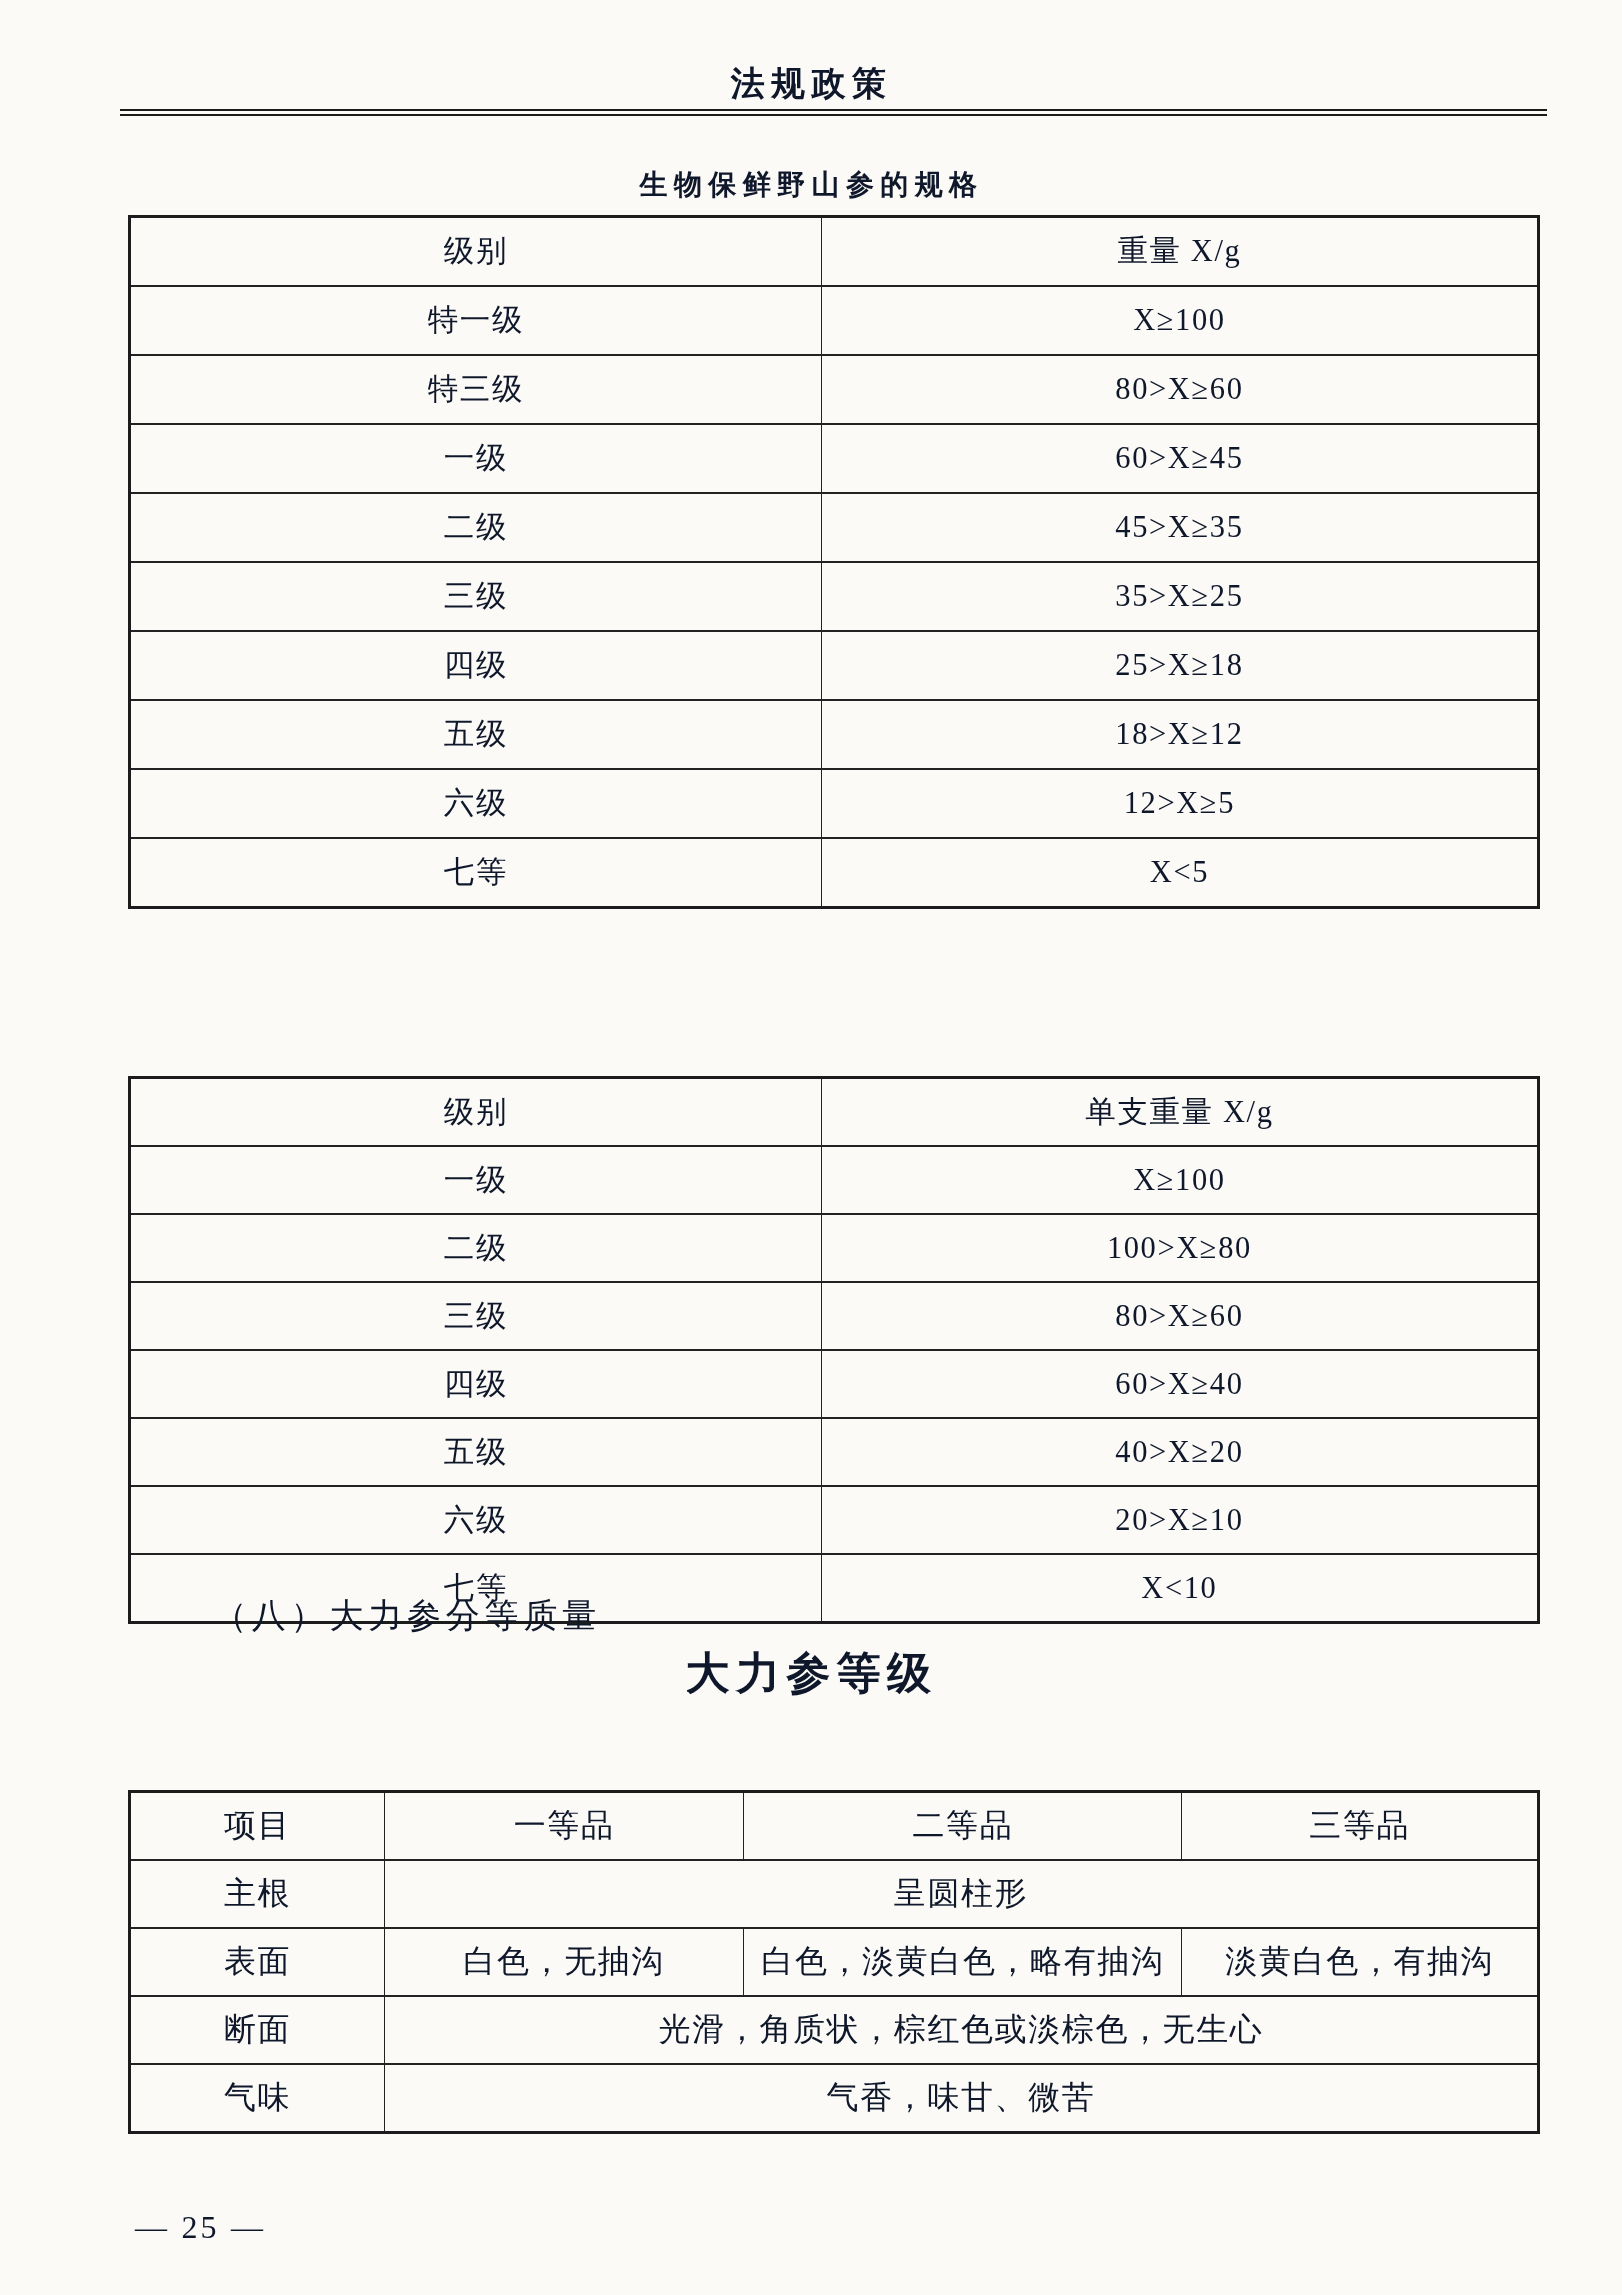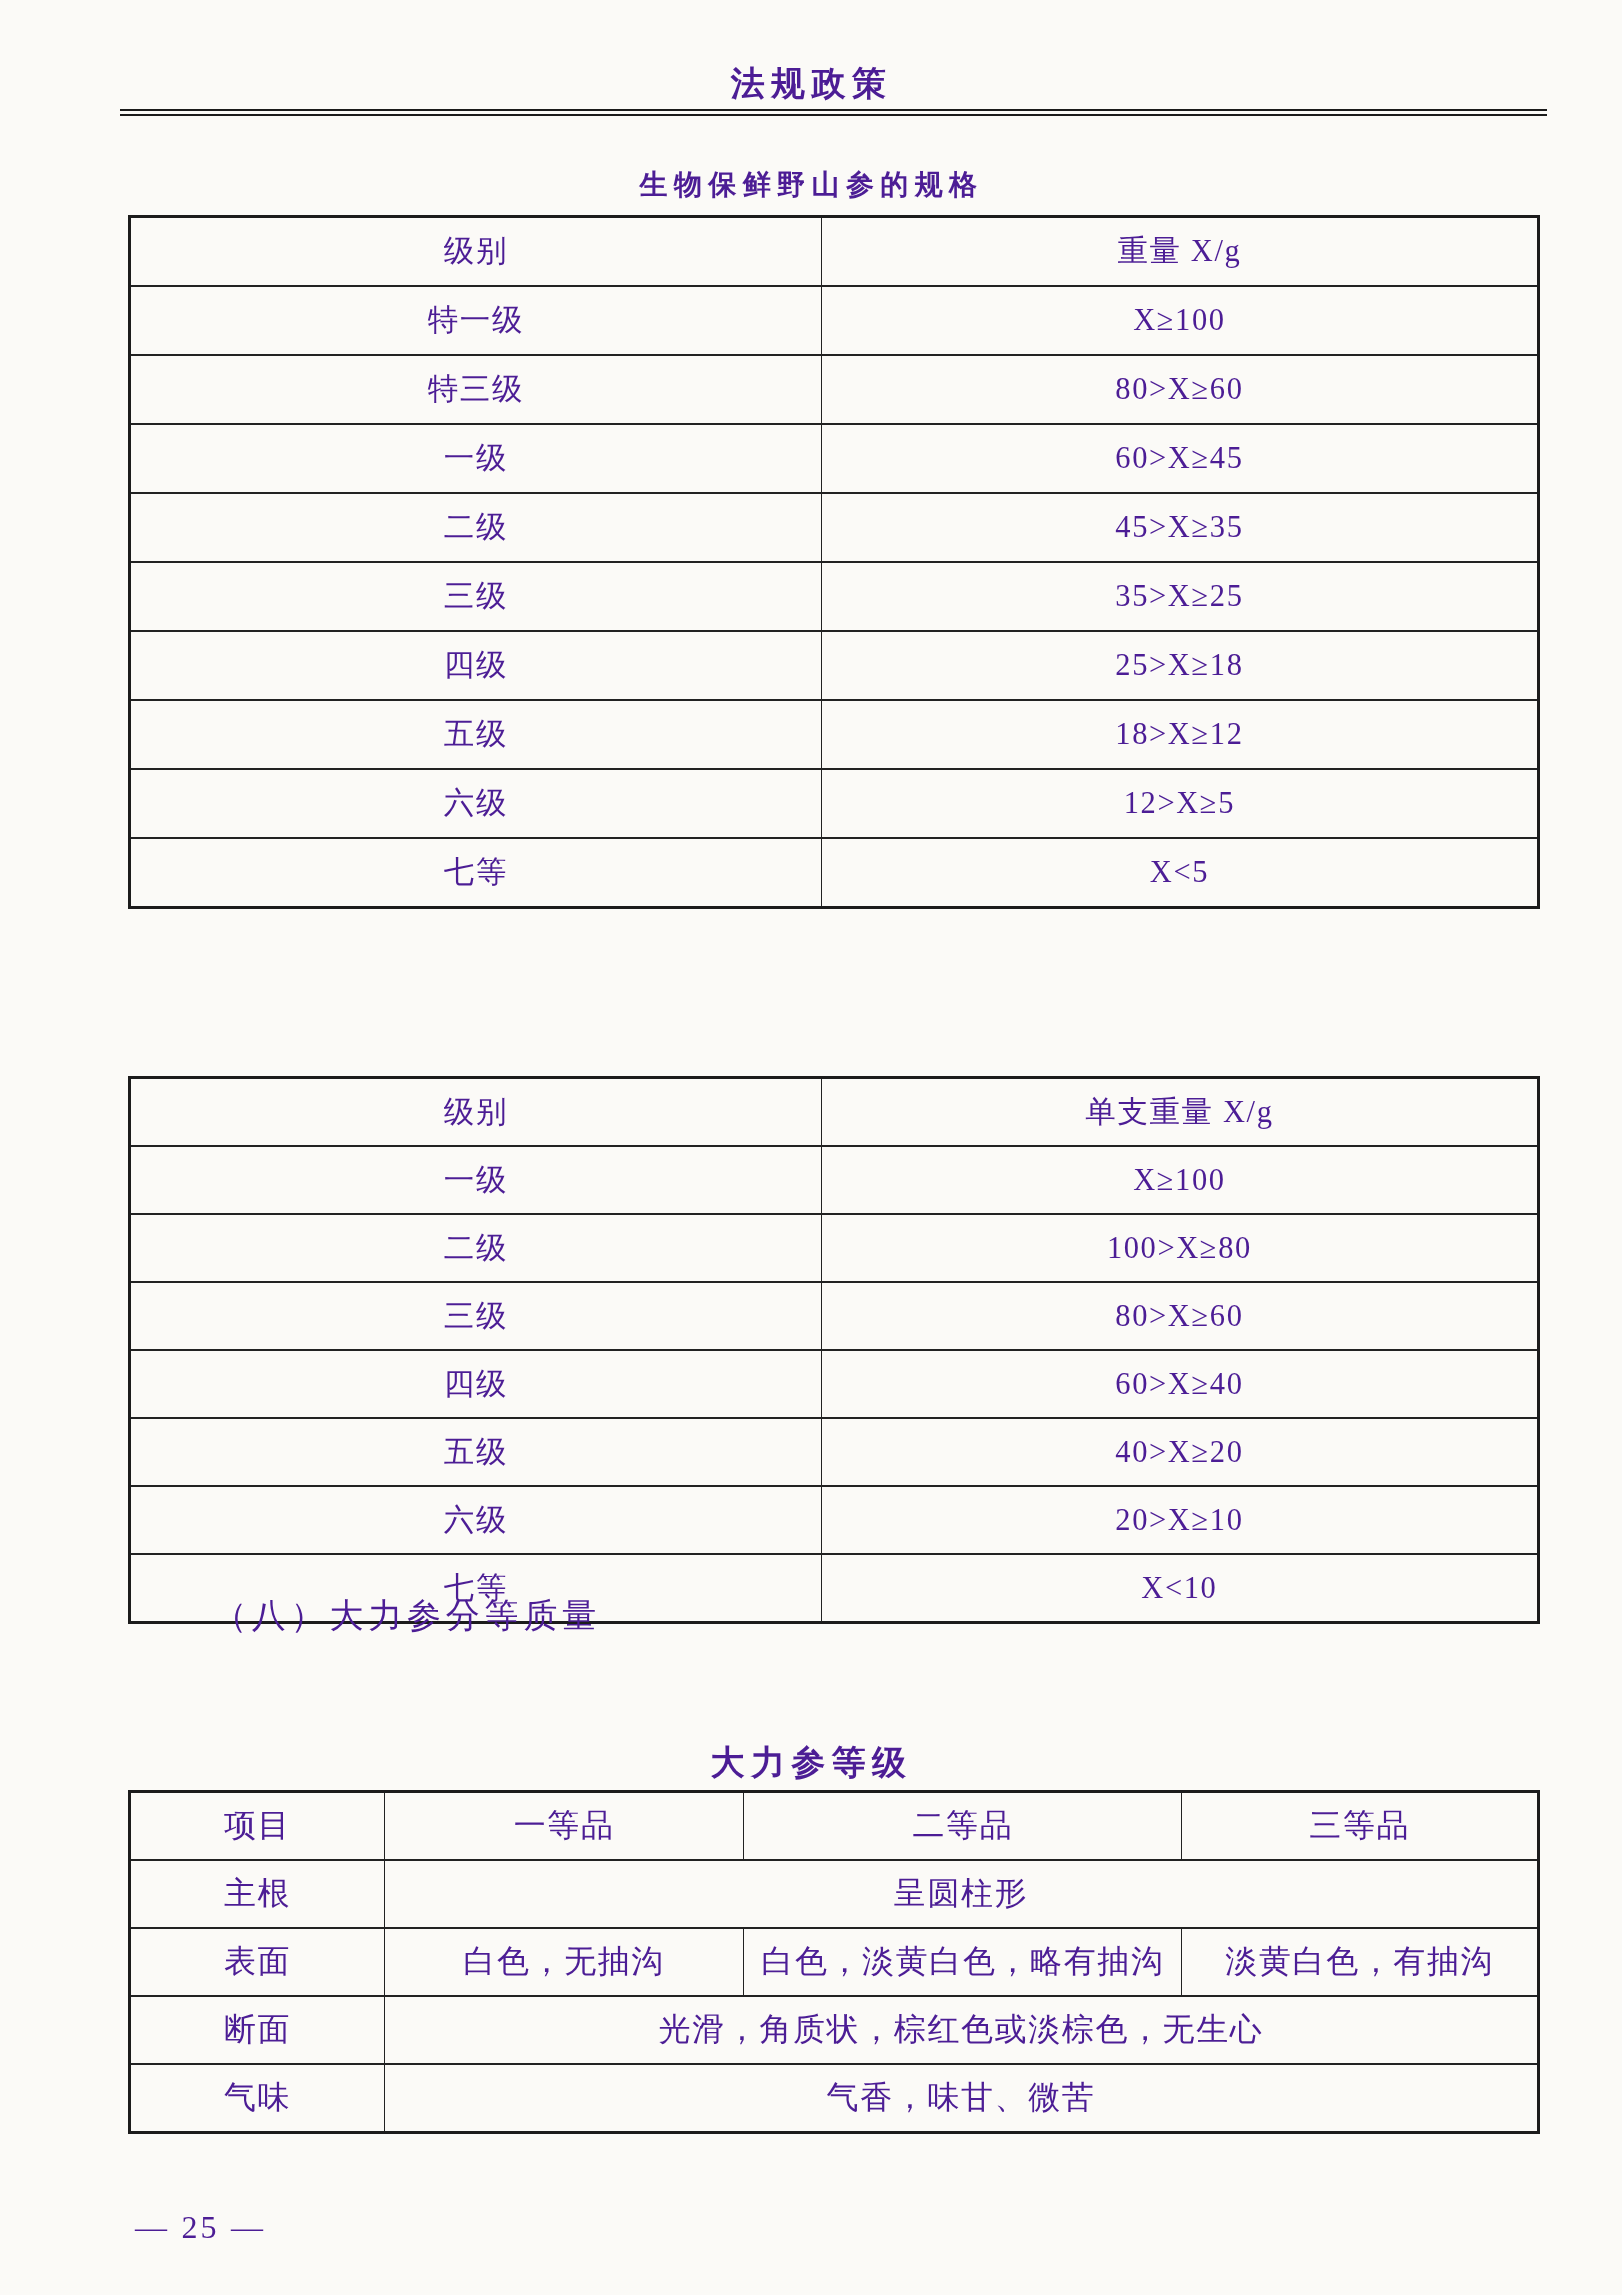--- a/index.html
+++ b/index.html
@@ -2,38 +2,38 @@
 <html style="font-size:13px"><head>
 <meta charset="utf-8">
 <style>
   html,body{margin:0;padding:0;background:#e8e8e6;}
   .page{
     position:relative;
     width:1623px;height:2295px;
     margin:0 auto;
     background:#fbfaf7;
     font-family:"Liberation Serif","DejaVu Serif",serif;
-    color:#4c1d95;
+    color:#0f172a;
     overflow:hidden;
   }
   .page-header{
     position:absolute;top:61px;left:0;width:100%;
     text-align:center;font-size:34px;font-weight:bold;letter-spacing:6.4px;
   }
   .double-rule{
     position:absolute;top:109px;left:120px;width:1427px;
     height:3.2px;border-top:2.4px solid #1b1b1b;border-bottom:2.4px solid #1b1b1b;
   }
   .table-title{
     position:absolute;left:0;width:100%;text-align:center;
     font-size:28px;font-weight:bold;letter-spacing:6.4px;
   }
   #title1{top:166px;}
   #title2{top:1031px;}
-  #title3{top:1740px;font-size:34px;font-family:Liberation Serif, serif;}
+  #title3{top:1644px;font-size:44px;font-family:Liberation Serif, serif;}
   .section-heading{
     position:absolute;top:1593px;left:213px;
     font-size:34px;letter-spacing:4.8px;
   }
   table.doc-table{
     position:absolute;left:128px;width:1412px;
     border-collapse:collapse;table-layout:fixed;
     font-size:30.5px;
   }
   #table1{top:215px;}

